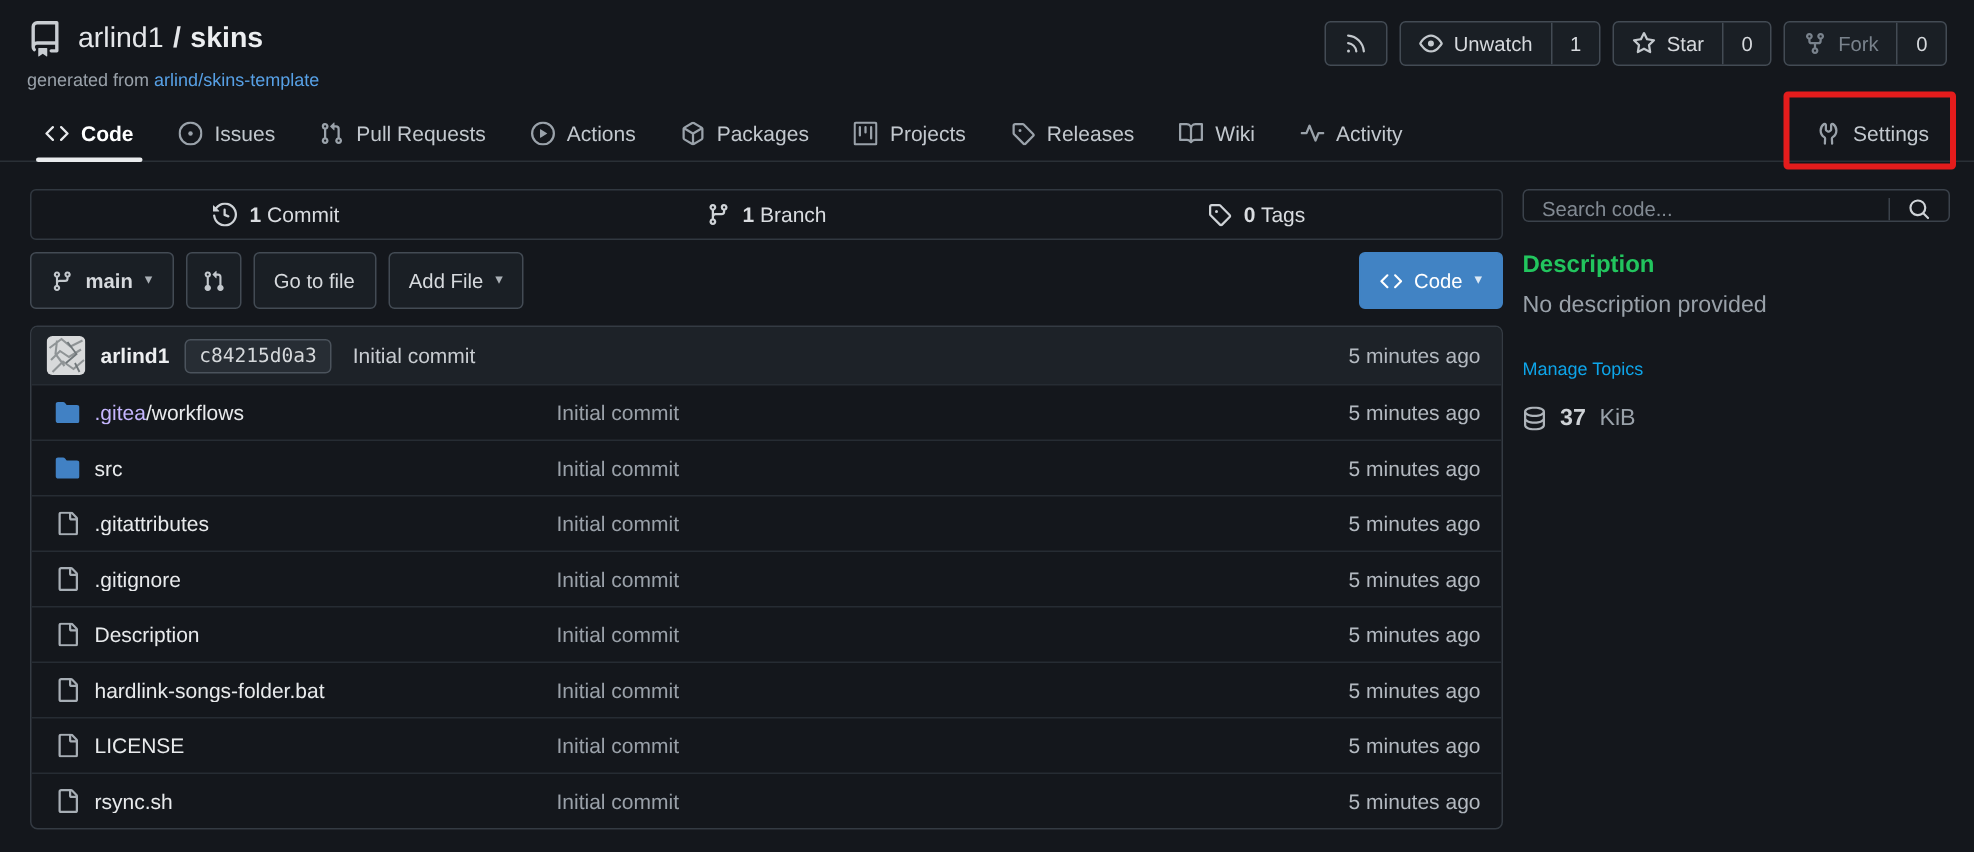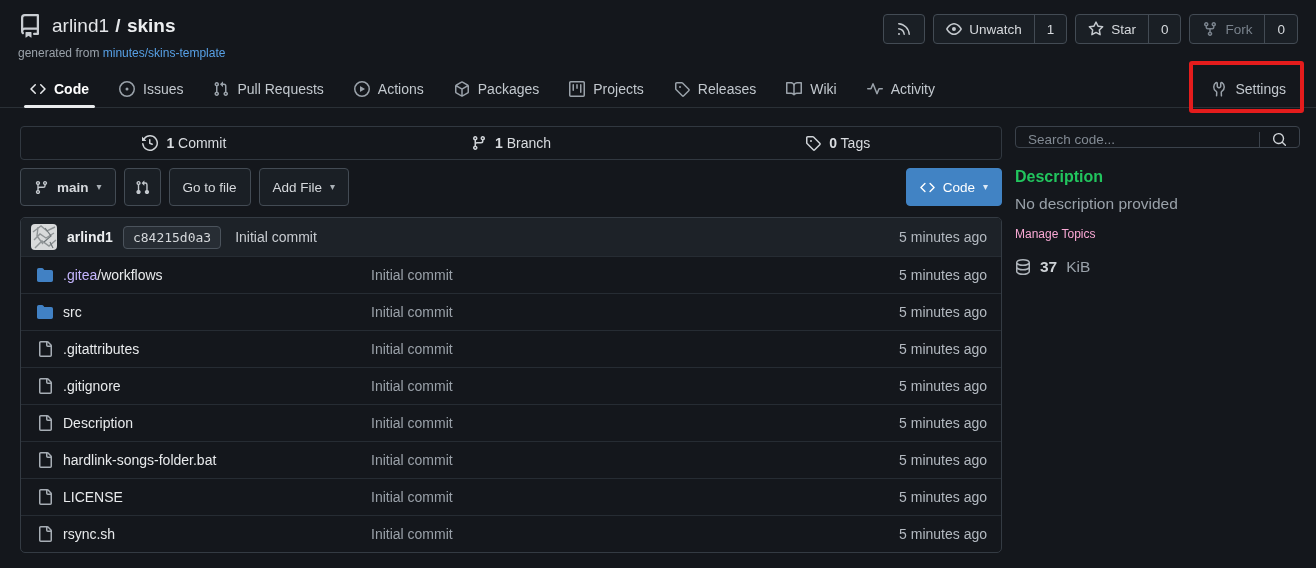--- a/index.html
+++ b/index.html
@@ -84,42 +84,42 @@
   .row-time{color:#b3b9c0; text-align:right; padding-right:4px;}
   
   .search-box{display:flex; height:22px; border:1px solid #3b424b; border-radius:4px; overflow:hidden; align-items:flex-end;}
   .search-box input{flex:1; background:transparent; border:none; outline:none; color:#d6d9dd;
     font-size:13.5px; padding:0 12px; font-family:inherit;}
   .search-box input::placeholder{color:#828a93;}
   .search-btn{width:40px; border-left:1px solid #3b424b; display:flex; align-items:center; justify-content:center;
     background:transparent; cursor:pointer; color:#cfd3d7;}
   .side-desc-title{font-size:16px; font-weight:700; color:#22c55e; margin-top:20px;}
   .side-desc-empty{font-size:15.5px; color:#99a1a9; margin-top:9px;}
-  .manage-topics{font-size:12px; color:#f9a8d4; margin-top:14px; cursor:pointer; display:inline-block;}
+  .manage-topics{font-size:12px; color:#0ea5e9; margin-top:26px; cursor:pointer; display:inline-block;}
   .repo-size{display:flex; align-items:center; gap:9px; margin-top:17px; font-size:15.5px;}
   .repo-size svg{color:#aeb4ba;}
   .repo-size .num{color:#ced2d6; font-weight:700;}
   .repo-size .unit{color:#99a1a9;}
 </style>
 </head>
 <body>
 
 <div class="top-header">
   <div class="repo-title-block">
     <div class="repo-title">
       <span>
         <svg width="24" height="24" viewBox="0 0 16 16" fill="#c9cdd2">
             <path d="M2 2.5A2.5 2.5 0 0 1 4.5 0h8.75a.75.75 0 0 1 .75.75v12.5a.75.75 0 0 1-.75.75h-2.5a.75.75 0 0 1 0-1.5h1.75v-2h-8a1 1 0 0 0-.714 1.7.75.75 0 1 1-1.072 1.05A2.495 2.495 0 0 1 2 11.5Zm10.5-1h-8a1 1 0 0 0-1 1v6.708A2.486 2.486 0 0 1 4.5 9h8ZM5 12.25a.25.25 0 0 1 .25-.25h3.5a.25.25 0 0 1 .25.25v3.25a.25.25 0 0 1-.4.2l-1.45-1.087a.249.249 0 0 0-.3 0L5.4 15.7a.25.25 0 0 1-.4-.2Z"></path>
           </svg>
       </span>
       <span><span class="owner">arlind1</span><span class="sep"> / </span><span class="name">skins</span></span>
     </div>
     <div class="generated-from">
       <span>generated from</span>
-      <a>minutes/skins-template</a>
+      <a>arlind/skins-template</a>
     </div>
   </div>
   <div class="header-actions">
     <div class="seg-btn">
       <span class="part">
         <svg width="16" height="16" viewBox="0 0 16 16" fill="#c3c8cd">
             <path d="M2.002 2.725a.75.75 0 0 1 .797-.699C8.79 2.42 13.58 7.21 13.974 13.201a.75.75 0 0 1-1.497.098 10.502 10.502 0 0 0-9.776-9.776.747.747 0 0 1-.7-.798ZM2.84 7.05h-.002a7.002 7.002 0 0 1 6.113 6.111.75.75 0 0 1-1.49.178 5.503 5.503 0 0 0-4.8-4.8.75.75 0 0 1 .179-1.489ZM2 13a1 1 0 1 1 2 0 1 1 0 0 1-2 0Z"></path>
           </svg>
       </span>
     </div>

